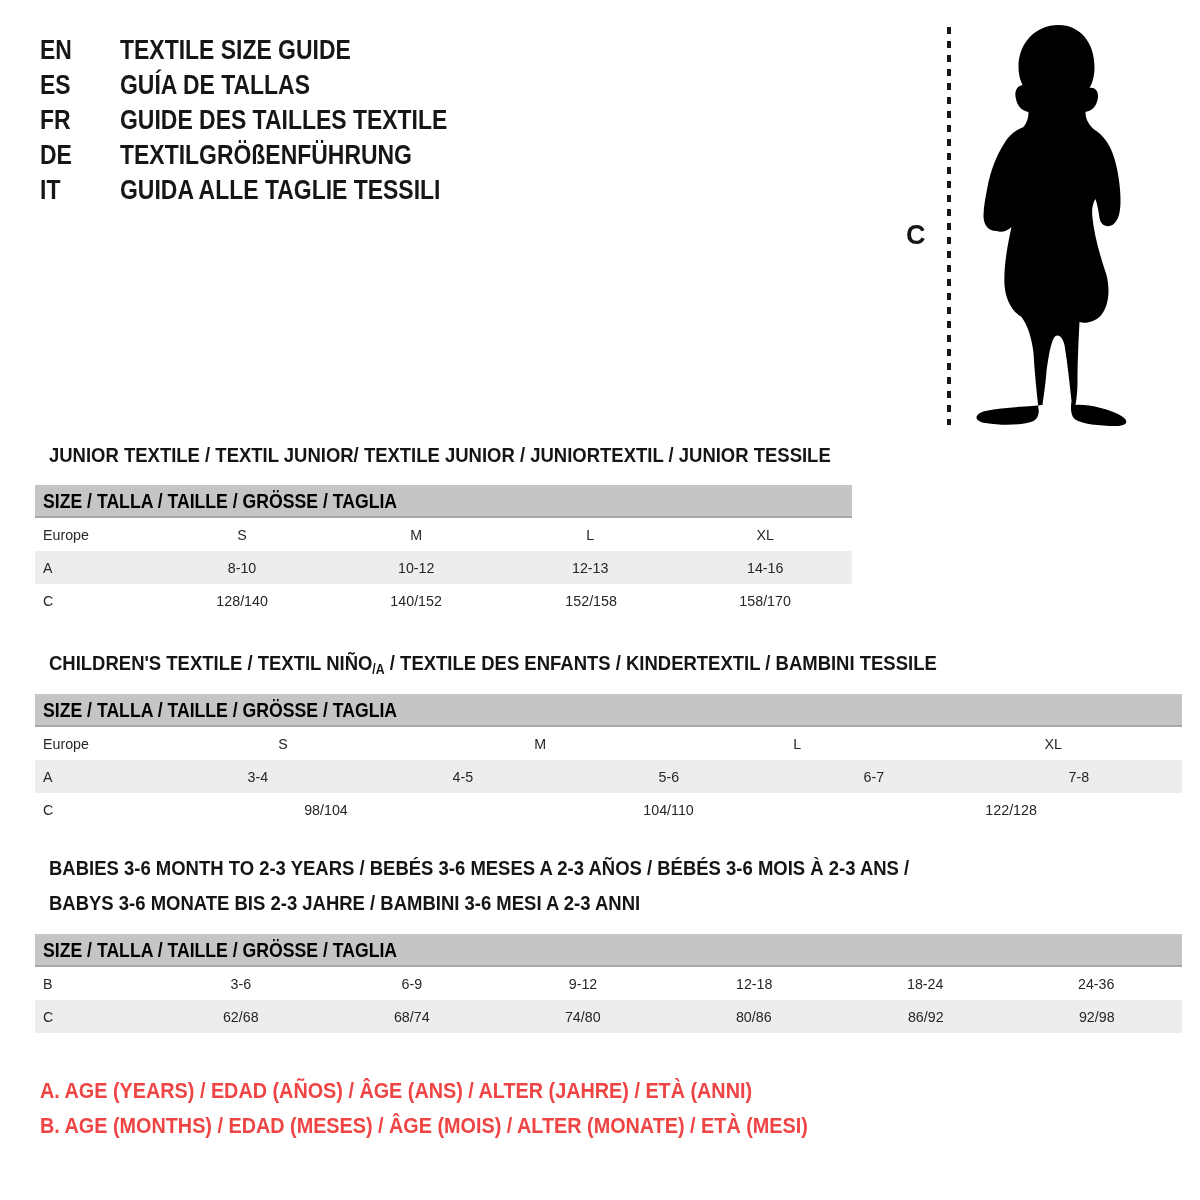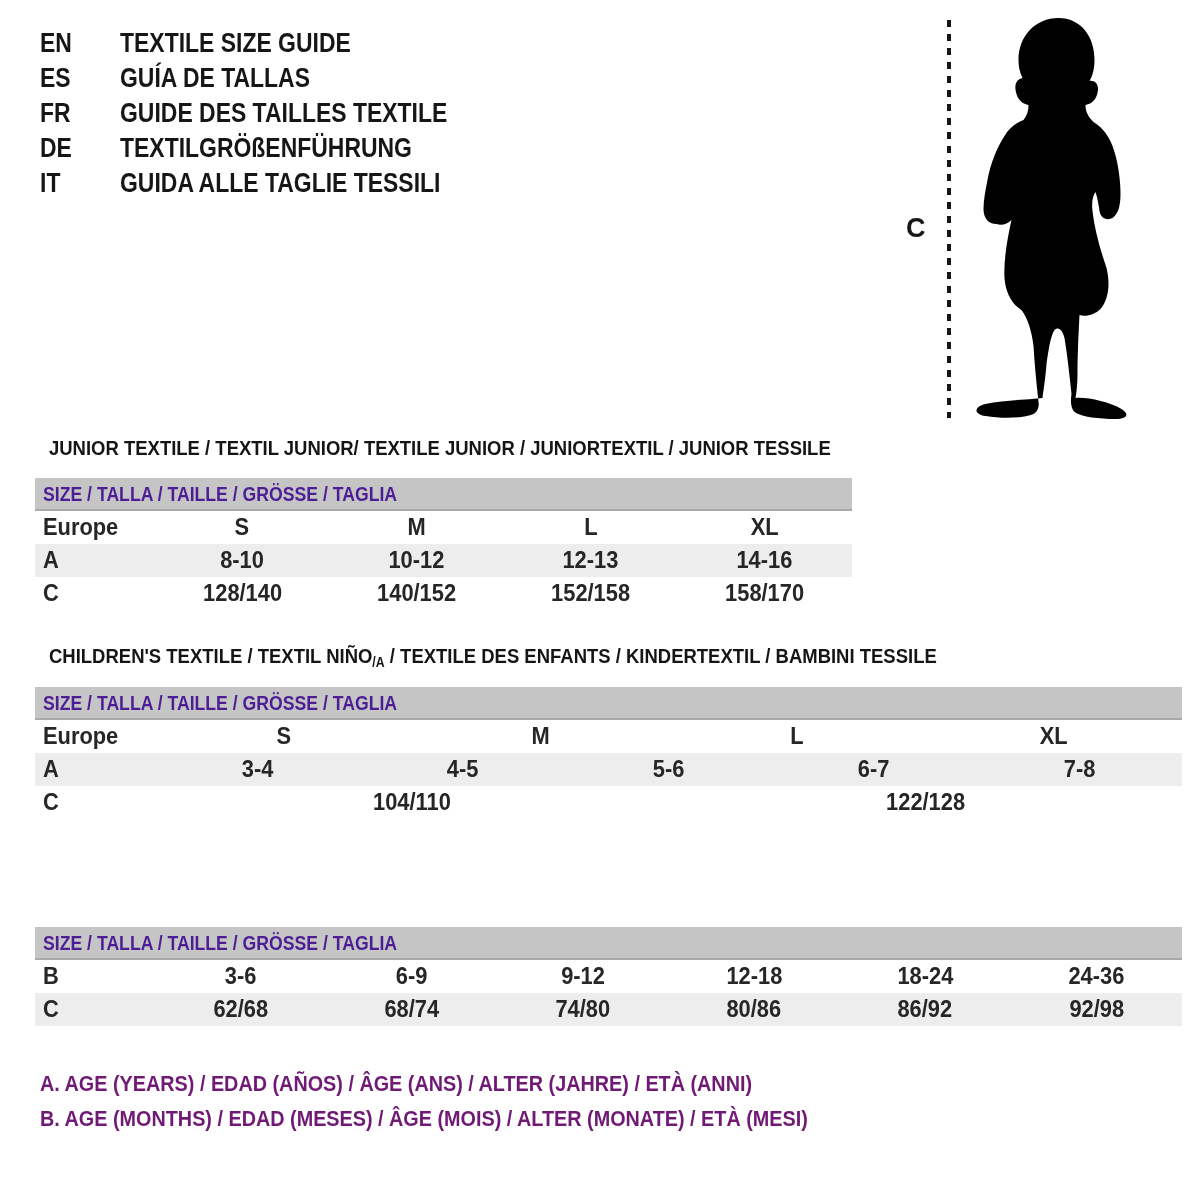--- a/index.html
+++ b/index.html
@@ -4,21 +4,21 @@
 <style>
   html,body{margin:0;padding:0;}
   body{
     width:1200px;height:1200px;
     background:#ffffff;
     font-family:"Liberation Sans", sans-serif;
     color:#1b1b1b;
     position:relative;
     overflow:hidden;
   }
-  .canvas{position:absolute;inset:0;}
+  .canvas{position:absolute;inset:0;margin-top:7px;}
 
   
   .cx{display:inline-block;white-space:nowrap;transform-origin:0 50%;}
   .s84{transform:scaleX(0.84);}
   .s85{transform:scaleX(0.85);}
   .s88{transform:scaleX(0.88);}
   .s90{transform:scaleX(0.90);}
   .s95{transform:scaleX(0.95);}
 
   
@@ -43,31 +43,31 @@
   .sec-title{position:absolute;left:49px;font-size:21px;font-weight:700;color:#151515;line-height:24px;}
   .sec-title .sub{font-size:14px;vertical-align:-4px;}
   .sec-title-2l{line-height:35px;}
 
   
   .stable{position:absolute;left:35px;}
   .sbar{
     height:31px;line-height:31px;
     background:#c5c5c5;border-bottom:2px solid #a9a9a9;
     padding-left:8px;
-    font-size:21px;font-weight:700;color:#4c1d95;
+    font-size:21px;font-weight:700;color:#000000;
   }
-  .trow{display:flex;height:33px;line-height:33px;font-size:23px;font-weight:700;color:#262626;}
+  .trow{display:flex;height:33px;line-height:33px;font-size:15px;font-weight:400;color:#262626;}
   .trow.shade{background:#ededed;}
   .tlabel{width:120px;padding-left:8px;box-sizing:border-box;text-align:left;}
   .tcell{flex:1;display:flex;justify-content:center;align-items:center;}
   .tcell .cx{transform-origin:50% 50%;}
 
   
   .legend{position:absolute;left:40px;top:1066px;}
-  .legend-line{height:35px;line-height:35px;font-size:22px;font-weight:700;color:#701a75;}
+  .legend-line{height:35px;line-height:35px;font-size:22px;font-weight:700;color:#ef4444;}
 </style>
 </head>
 <body>
 
 <div class="canvas">
 
   <div class="lang-block">
     <div class="lang-row">
       <span class="lang-code cx s85">EN</span>
       <span class="lang-title cx s85">TEXTILE SIZE GUIDE</span>
@@ -228,28 +228,35 @@
       <span class="tcell">
           <span class="cx s95">6-7</span>
         </span>
       <span class="tcell">
           <span class="cx s95">7-8</span>
         </span>
     </div>
     <div class="trow">
       <span class="tlabel"><span class="cx s95">C</span></span>
       <span class="tcell">
+          <span class="cx s95">98/104</span>
+        </span>
+      <span class="tcell">
           <span class="cx s95">104/110</span>
         </span>
       <span class="tcell">
           <span class="cx s95">122/128</span>
         </span>
     </div>
   </div>
 
+  <div class="sec-title sec-title-2l" style="top:843px">
+    <div><span class="cx s88">BABIES 3-6 MONTH TO 2-3 YEARS / BEBÉS 3-6 MESES A 2-3 AÑOS / BÉBÉS 3-6 MOIS À 2-3 ANS /</span></div>
+    <div><span class="cx s88">BABYS 3-6 MONATE BIS 2-3 JAHRE / BAMBINI 3-6 MESI A 2-3 ANNI</span></div>
+  </div>
   <div class="stable" style="top:927px;width:1147px">
     <div class="sbar">
       <span class="cx s84">SIZE / TALLA / TAILLE / GRÖSSE / TAGLIA</span>
     </div>
     <div class="trow">
       <span class="tlabel"><span class="cx s95">B</span></span>
       <span class="tcell">
           <span class="cx s95">3-6</span>
         </span>
       <span class="tcell">

